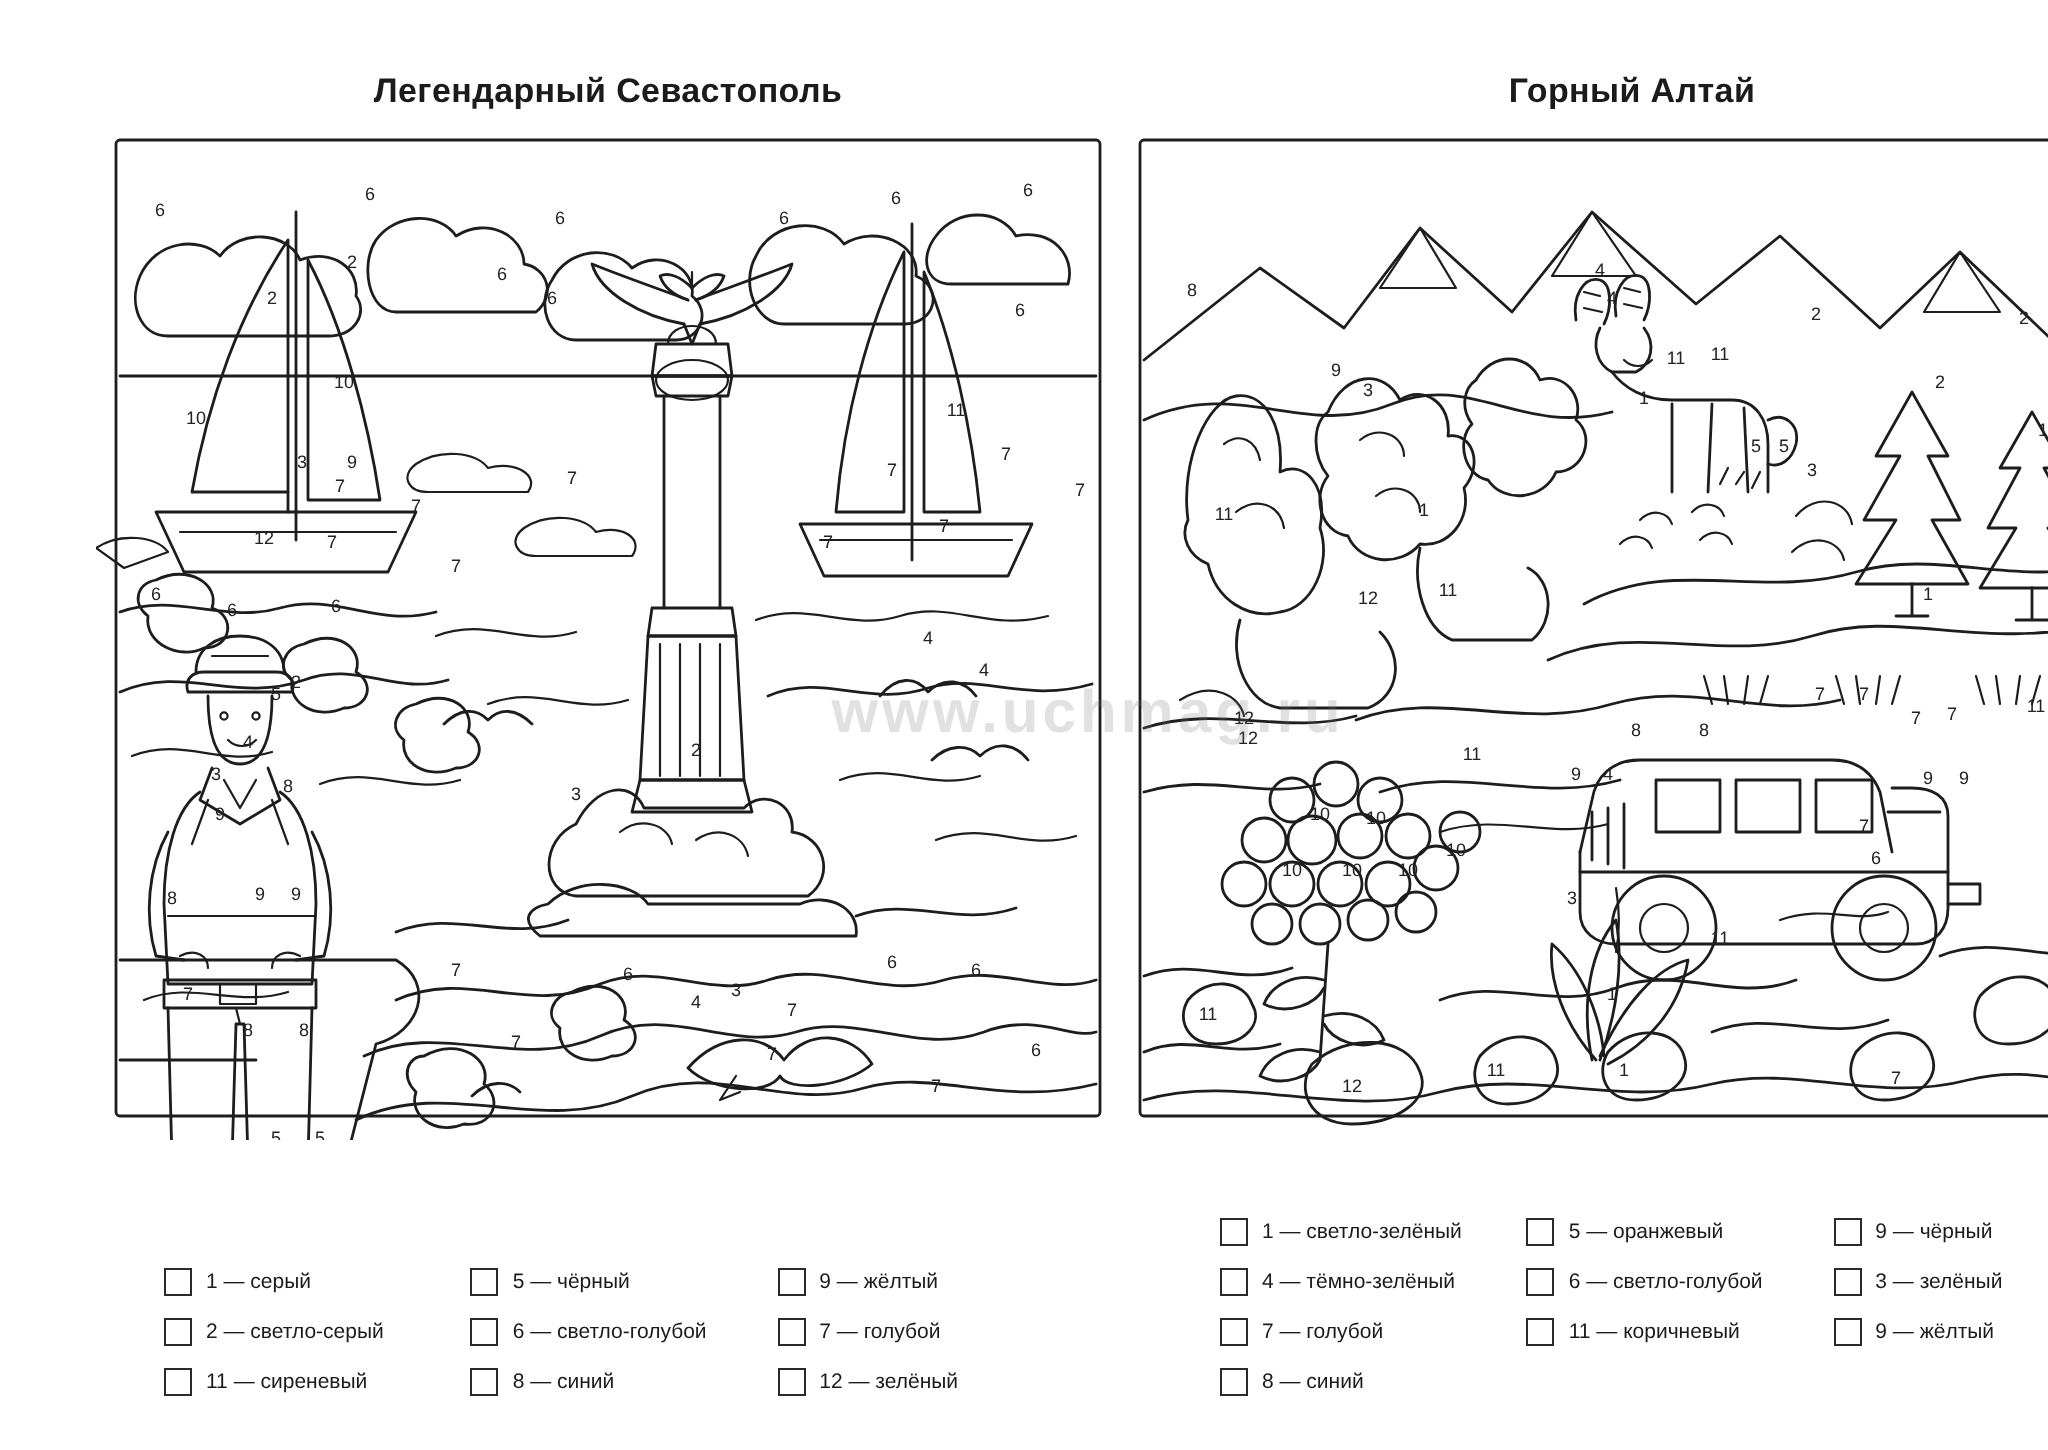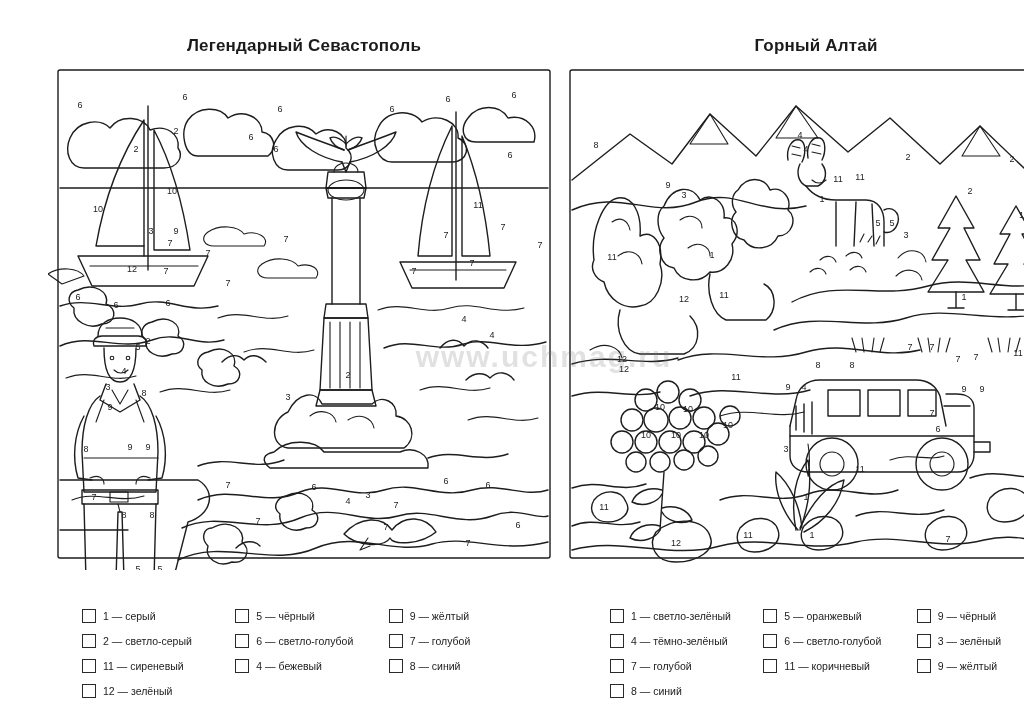--- a/index.html
+++ b/index.html
@@ -329,24 +329,20 @@
         <div class="legend-item">
           <span class="legend-box"></span>
           <span class="legend-label">7 — голубой</span>
         </div>
         <div class="legend-item">
           <span class="legend-box"></span>
           <span class="legend-label">11 — сиреневый</span>
         </div>
         <div class="legend-item">
           <span class="legend-box"></span>
-          <span class="legend-label">4 — бежевый</span>
-        </div>
-        <div class="legend-item">
-          <span class="legend-box"></span>
           <span class="legend-label">8 — синий</span>
         </div>
         <div class="legend-item">
           <span class="legend-box"></span>
           <span class="legend-label">12 — зелёный</span>
         </div>
       </div>
   </div>
 
   <div class="panel panel-right">

